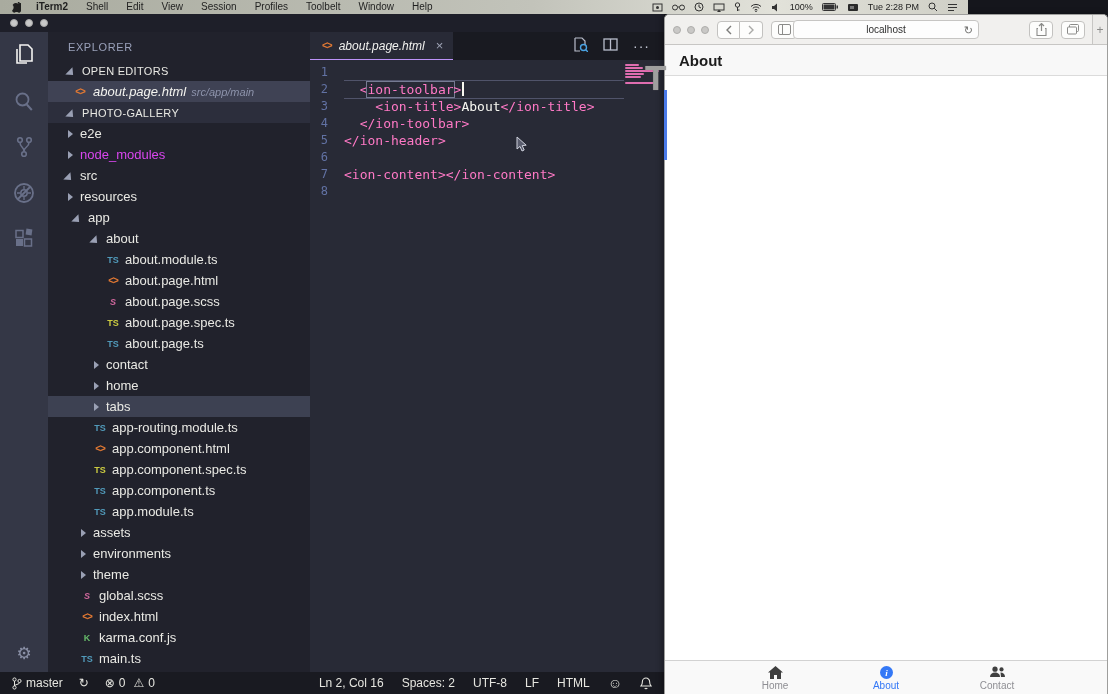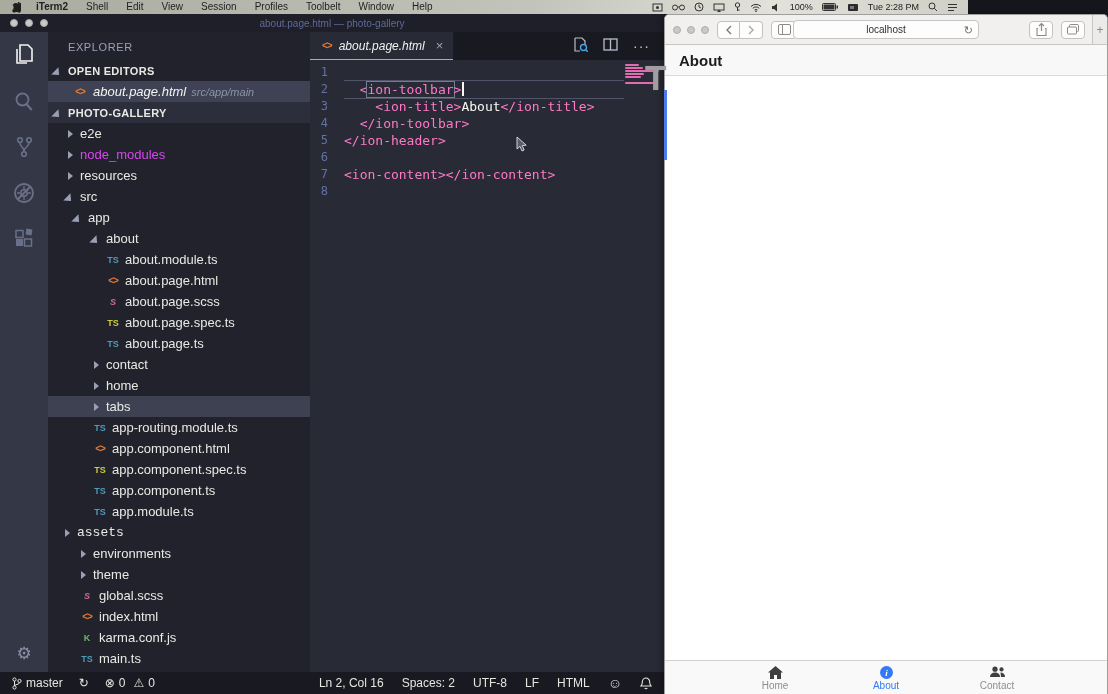--- a/index.html
+++ b/index.html
@@ -30,22 +30,22 @@
   .vs-activitybar { position:absolute; top:18px; left:0; width:48px; bottom:22px; background:#343746; }
   .act-icon { width:48px; height:46px; display:flex; align-items:center; justify-content:center; color:#697089; }
   .act-icon.active { color:#f4f4f2; }
   .act-gear { position:absolute; bottom:8px; left:0; width:48px; display:flex; justify-content:center;
     color:#8a90a6; font-size:17px; }
 
   .vs-sidebar { position:absolute; top:18px; left:48px; width:262px; bottom:22px; background:#21222c;
     color:#e9e9e4; overflow:hidden; }
   .explorer-title { height:28px; line-height:30px; padding-left:20px; font-size:11px; letter-spacing:.6px;
     color:#9aa1ba; }
-  .sect-row { height:21px; display:flex; align-items:center; font-size:11px; font-weight:bold;
-    letter-spacing:.3px; padding-left:6px; gap:4px; }
+  .sect-row { height:21px; display:flex; align-items:center; font-size:11px; font-weight:normal;
+    letter-spacing:.3px; padding-left:20px; gap:4px; }
   .sect-row.project { background:#2c2e3c; }
   .openeditor-row { height:21px; display:flex; align-items:center; gap:5px; padding-left:24px;
     background:#3f4254; font-size:13px; }
   .oe-name { font-style:italic; color:#f4f4f0; }
   .oe-path { font-style:italic; font-size:11px; color:#8d93ab; }
 
   .tree-row { height:21px; display:flex; align-items:center; font-size:13px; color:#e9e9e4; gap:2px; }
   .tree-row.selected { background:#3d4152; }
   .tree-row.muted { color:#d946ef; }
   .tw-arrow { width:10px; height:10px; position:relative; flex:0 0 10px; }
@@ -210,21 +210,20 @@
   </div>
 </div>
 
 <div class="vscode">
   <div class="vs-titlebar">
     <div class="lights">
       <span class="light"></span>
       <span class="light"></span>
       <span class="light"></span>
     </div>
-    <div class="vs-title">about.page.html — photo-gallery</div>
   </div>
 
   <div class="vs-activitybar">
     <div class="act-icon active">
       <svg width="22" height="24" viewBox="0 0 22 24">
           <path d="M7 2h8l4 4v12h-12z" fill="none" stroke="currentColor" stroke-width="1.6"></path>
           <path d="M4 6v14h10" fill="none" stroke="currentColor" stroke-width="1.6"></path>
         </svg>
     </div>
     <div class="act-icon">
@@ -278,26 +277,26 @@
     <div id="file-tree">
         <div class="tree-row" style="padding-left: 18px;">
           <span class="tw-arrow collapsed"></span>
           <span class="tree-label">e2e</span>
         </div>
         <div class="tree-row muted" style="padding-left: 18px;">
           <span class="tw-arrow collapsed"></span>
           <span class="tree-label">node_modules</span>
         </div>
         <div class="tree-row" style="padding-left: 18px;">
-          <span class="tw-arrow collapsed"></span>
-          <span class="tree-label">resources</span>
-        </div>
-        <div class="tree-row" style="padding-left: 18px;">
           <span class="tw-arrow expanded"></span>
           <span class="tree-label">src</span>
+        </div>
+        <div class="tree-row" style="padding-left: 18px;">
+          <span class="tw-arrow collapsed"></span>
+          <span class="tree-label">resources</span>
         </div>
         <div class="tree-row" style="padding-left: 26px;">
           <span class="tw-arrow expanded"></span>
           <span class="tree-label">app</span>
         </div>
         <div class="tree-row" style="padding-left: 44px;">
           <span class="tw-arrow expanded"></span>
           <span class="tree-label">about</span>
         </div>
         <div class="tree-row" style="padding-left: 57px;">
@@ -345,21 +344,21 @@
           <span class="tree-label">app.component.spec.ts</span>
         </div>
         <div class="tree-row" style="padding-left: 44px;">
           <span class="ficon" style="color: rgb(81, 154, 186);">TS</span>
           <span class="tree-label">app.component.ts</span>
         </div>
         <div class="tree-row" style="padding-left: 44px;">
           <span class="ficon" style="color: rgb(81, 154, 186);">TS</span>
           <span class="tree-label">app.module.ts</span>
         </div>
-        <div class="tree-row" style="padding-left: 15px; font-family: Liberation Mono, monospace;">
+        <div class="tree-row" style="padding-left: 31px;">
           <span class="tw-arrow collapsed"></span>
           <span class="tree-label">assets</span>
         </div>
         <div class="tree-row" style="padding-left: 31px;">
           <span class="tw-arrow collapsed"></span>
           <span class="tree-label">environments</span>
         </div>
         <div class="tree-row" style="padding-left: 31px;">
           <span class="tw-arrow collapsed"></span>
           <span class="tree-label">theme</span>

